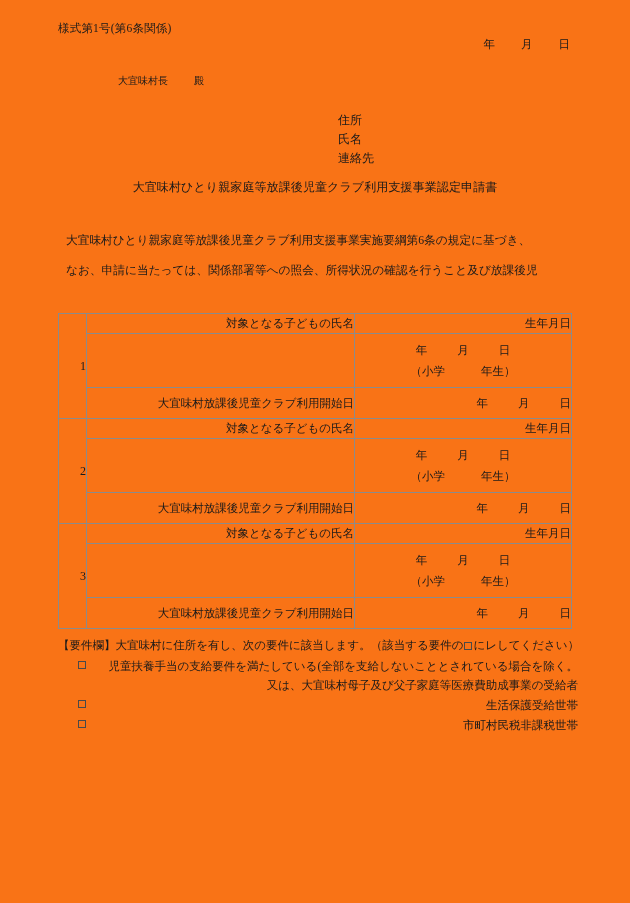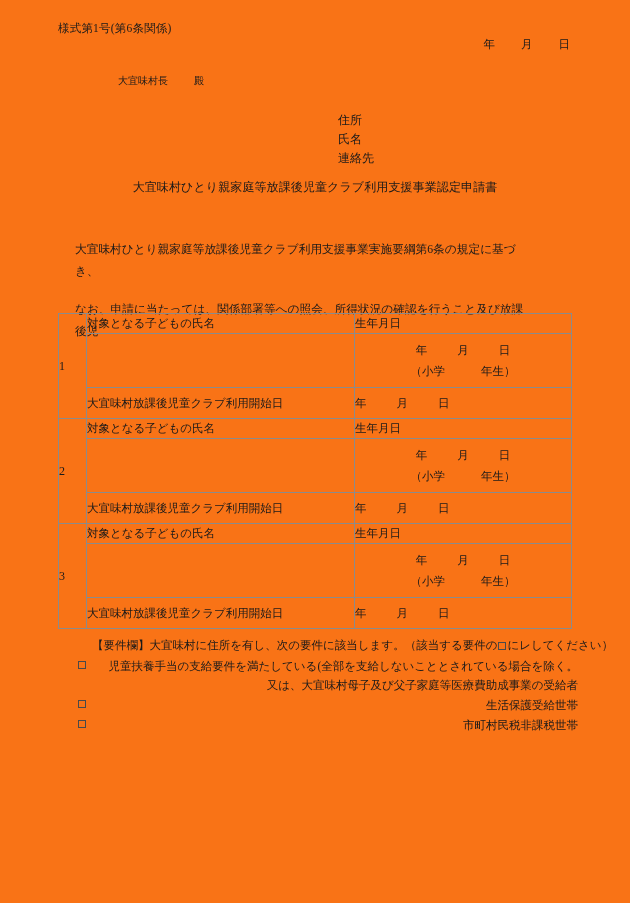--- a/index.html
+++ b/index.html
@@ -80,38 +80,38 @@
 
   .body-text {
     position: absolute;
     left: 58px;
     top: 222px;
     width: 490px;
     font-size: 11.7px;
     line-height: 21.5px;
   }
   .body-text p {
-    margin: 17px;
+    margin: 8px;
   }
 
   
   .form-table {
     position: absolute;
     left: 58px;
     top: 313px;
     width: 513px;
     border-collapse: collapse;
     table-layout: fixed;
     font-size: 11.5px;
   }
   .form-table td {
     border: 1px solid #8b8b8b;
     padding: 0;
     vertical-align: middle;
-    text-align: left;
+    text-align: right;
   }
   .col-no       { width: 28px;  }
   .col-name     { width: 268px; }
   .col-birth    { width: 217px; }
 
   .cell-no {
     font-size: 12px;
   }
   .hdr-cell {
     height: 19px;
@@ -152,21 +152,20 @@
   .req-section {
     position: absolute;
     left: 58px;
     top: 636px;
     width: 520px;
     font-size: 11.5px;
     line-height: 19px;
   }
   .req-heading {
     white-space: nowrap;
-    margin-left: 34px;
   }
   .req-list {
     margin: 2px 0 0 0;
     padding: 0;
     list-style: none;
     text-align: right;
   }
   .req-item {
     position: relative;
     padding-left: 42px;

